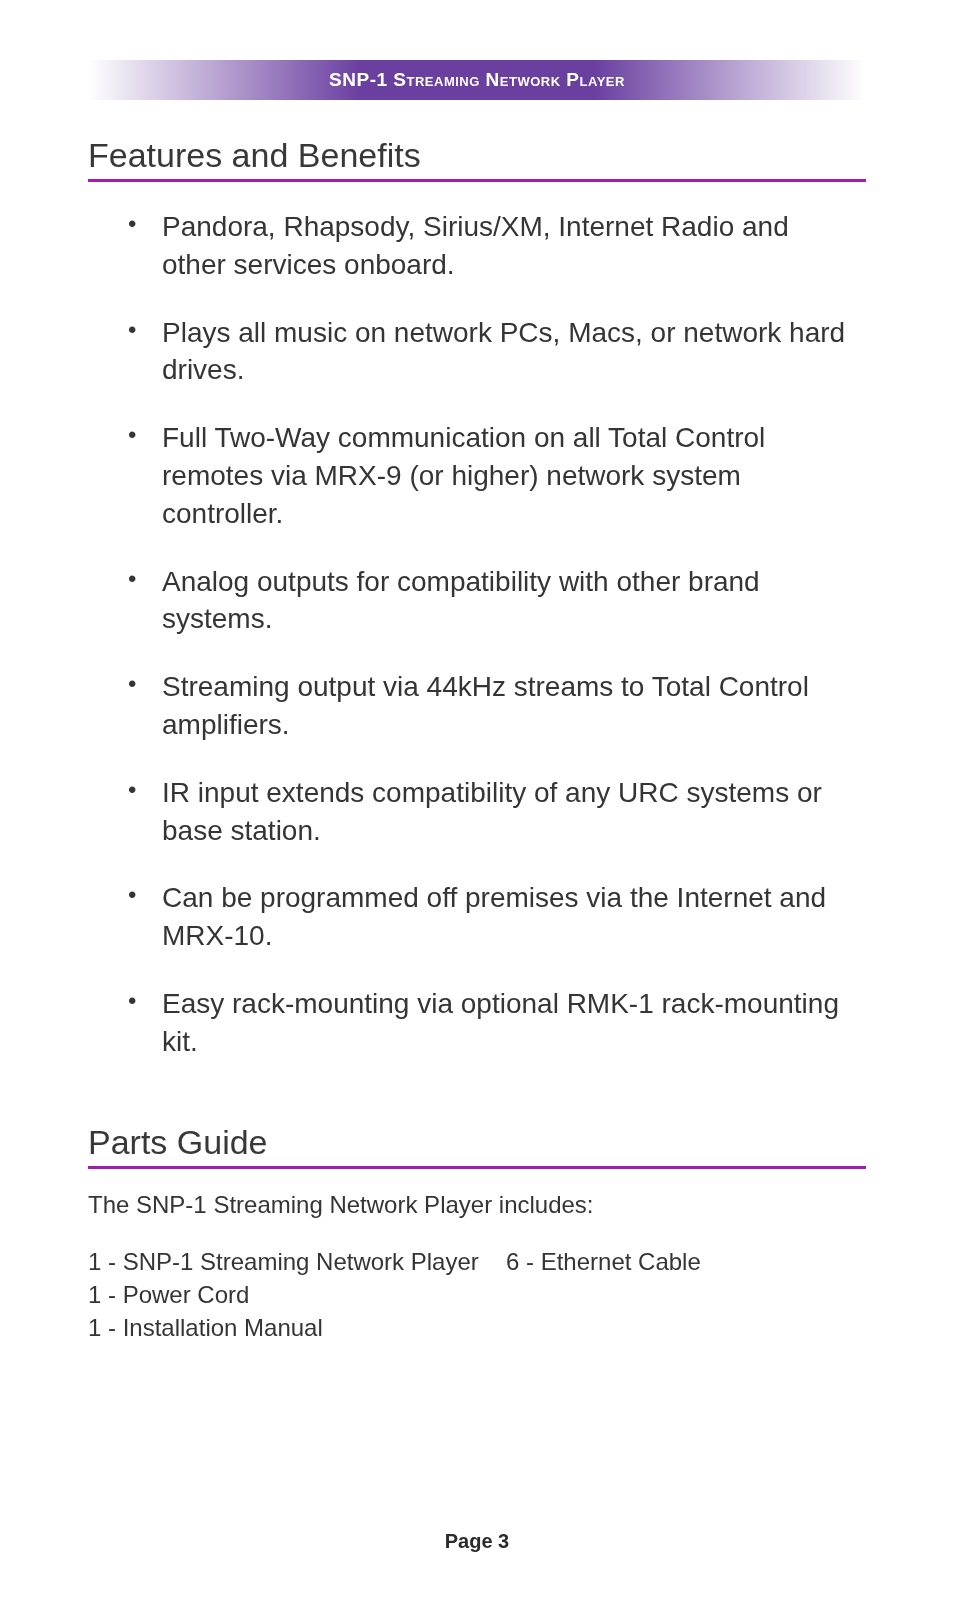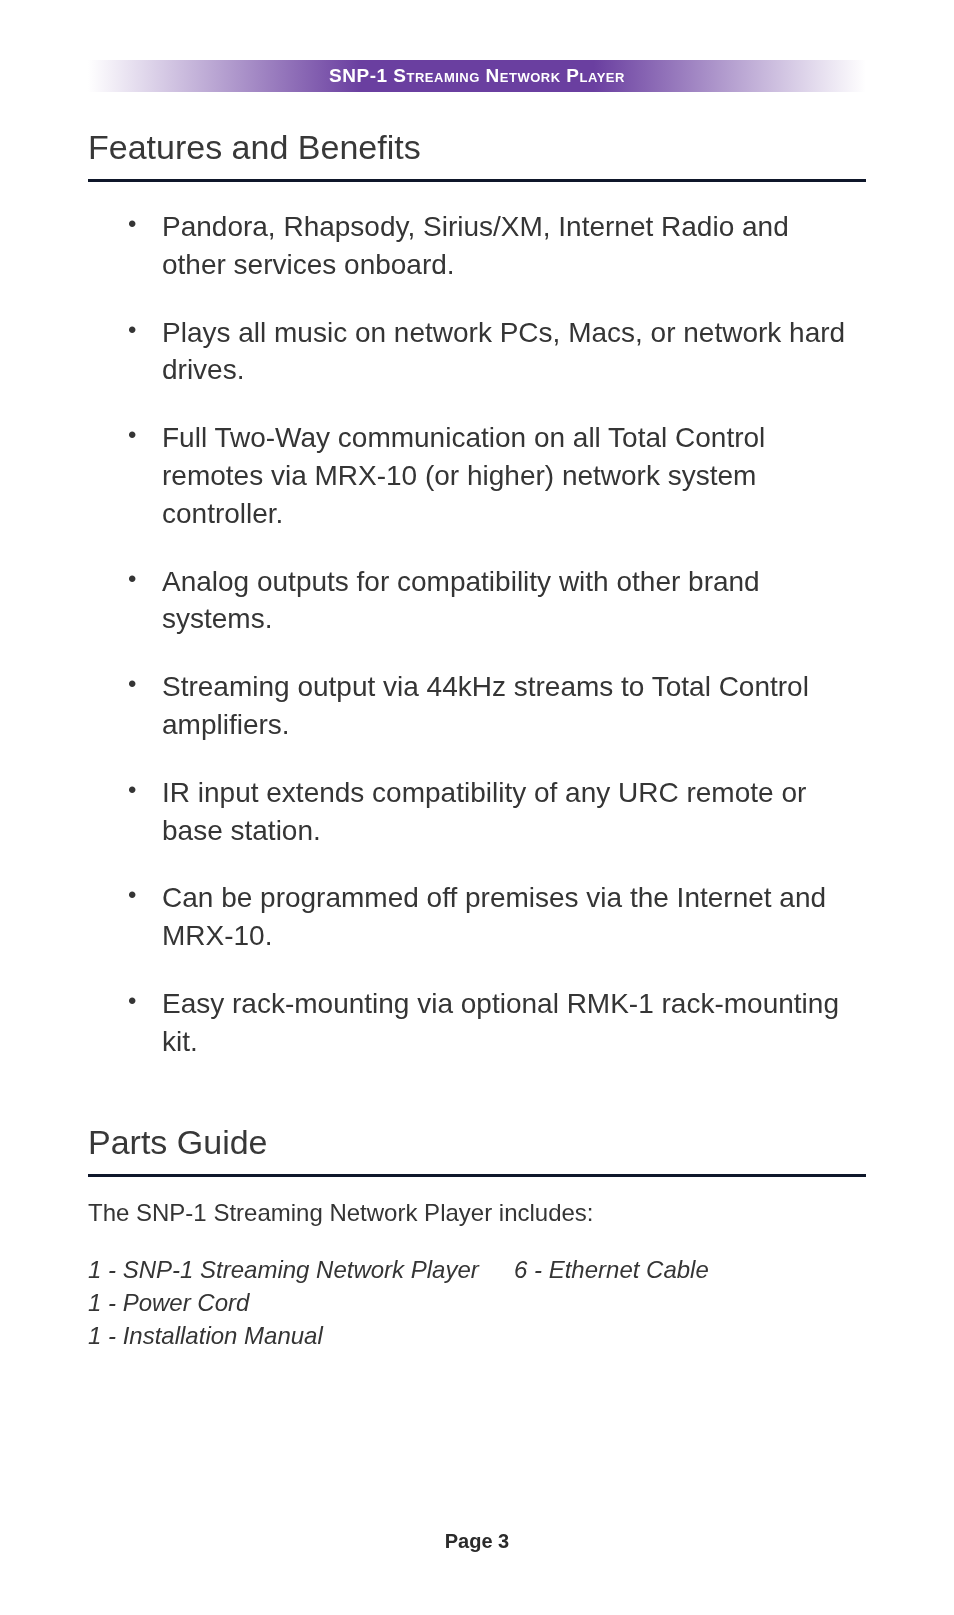--- a/index.html
+++ b/index.html
@@ -11,39 +11,39 @@
     width: 954px;
     height: 1615px;
     position: relative;
     font-family: "Optima", "Candara", "Segoe UI", "Helvetica Neue", Arial, sans-serif;
     color: #2b2b2b;
   }
   .page {
     padding: 60px 88px 0 88px;
   }
   .banner {
-    height: 32px;
+    height: 40px;
     background: linear-gradient(to right, #ffffff 0%, #6a3fa0 35%, #6a3fa0 65%, #ffffff 100%);
     display: flex;
     align-items: center;
     justify-content: center;
     font-variant: small-caps;
     color: #ffffff;
     font-weight: 700;
     font-size: 19px;
     letter-spacing: 0.5px;
     margin-bottom: 36px;
   }
   h2.section-heading {
     font-size: 34px;
     font-weight: 400;
     color: #383838;
     margin: 0 0 6px 0;
-    padding-bottom: 12px;
-    border-bottom: 3px solid #0f172a;
+    padding-bottom: 4px;
+    border-bottom: 3px solid #a21caf;
   }
   .features-list {
     list-style: none;
     margin: 26px 0 0 0;
     padding: 0 10px 0 74px;
   }
   .features-list li {
     position: relative;
     font-size: 28px;
     line-height: 1.35;
@@ -61,22 +61,21 @@
   .parts-section {
     margin-top: 62px;
   }
   .parts-intro {
     font-size: 24px;
     color: #353535;
     margin: 22px 0 26px 0;
   }
   .parts-cols {
     display: flex;
-    gap: 30px;
-    font-style: italic;
+    gap: 22px;
   }
   .parts-col {
     font-size: 24px;
     color: #353535;
     line-height: 1.38;
   }
   .parts-col.left { flex: 0 0 396px; }
   .parts-col.right { flex: 1; }
   .page-footer {
     position: absolute;
@@ -96,24 +95,24 @@
 
   <div class="banner">
     <span>SNP-1 Streaming Network Player</span>
   </div>
 
   <h2 class="section-heading">Features and Benefits</h2>
 
   <ul class="features-list">
     <li>Pandora, Rhapsody, Sirius/XM, Internet Radio and other services onboard.</li>
     <li>Plays all music on network PCs, Macs, or network hard drives.</li>
-    <li>Full Two-Way communication on all Total Control remotes via MRX-10 (or higher) network system controller.</li>
+    <li>Full Two-Way communication on all Total Control remotes via MRX-9 (or higher) network system controller.</li>
     <li>Analog outputs for compatibility with other brand systems.</li>
     <li>Streaming output via 44kHz streams to Total Control amplifiers.</li>
-    <li>IR input extends compatibility of any URC remote or base station.</li>
+    <li>IR input extends compatibility of any URC systems or base station.</li>
     <li>Can be programmed off premises via the Internet and MRX-10.</li>
     <li>Easy rack-mounting via optional RMK-1 rack-mounting kit.</li>
   </ul>
 
   <div class="parts-section">
     <h2 class="section-heading">Parts Guide</h2>
     <div class="parts-intro">The SNP-1 Streaming Network Player includes:</div>
     <div class="parts-cols">
       <div class="parts-col left">
         <div>1 - SNP-1 Streaming Network Player</div>

